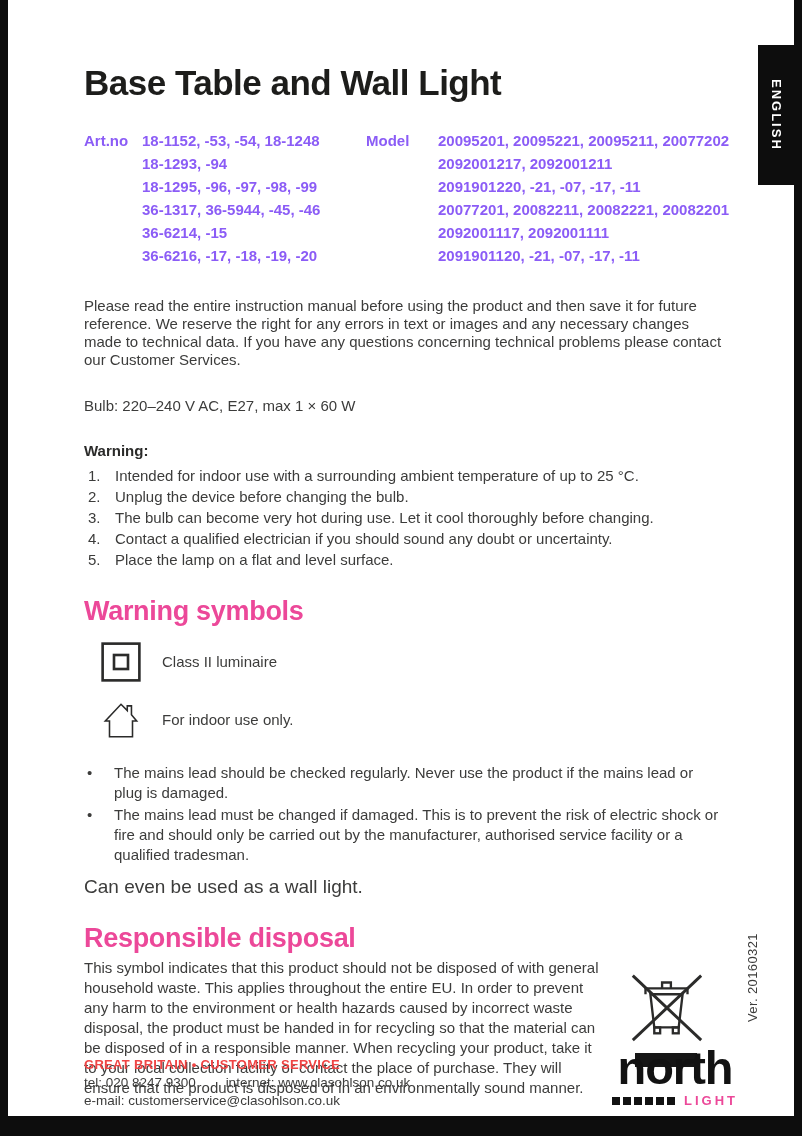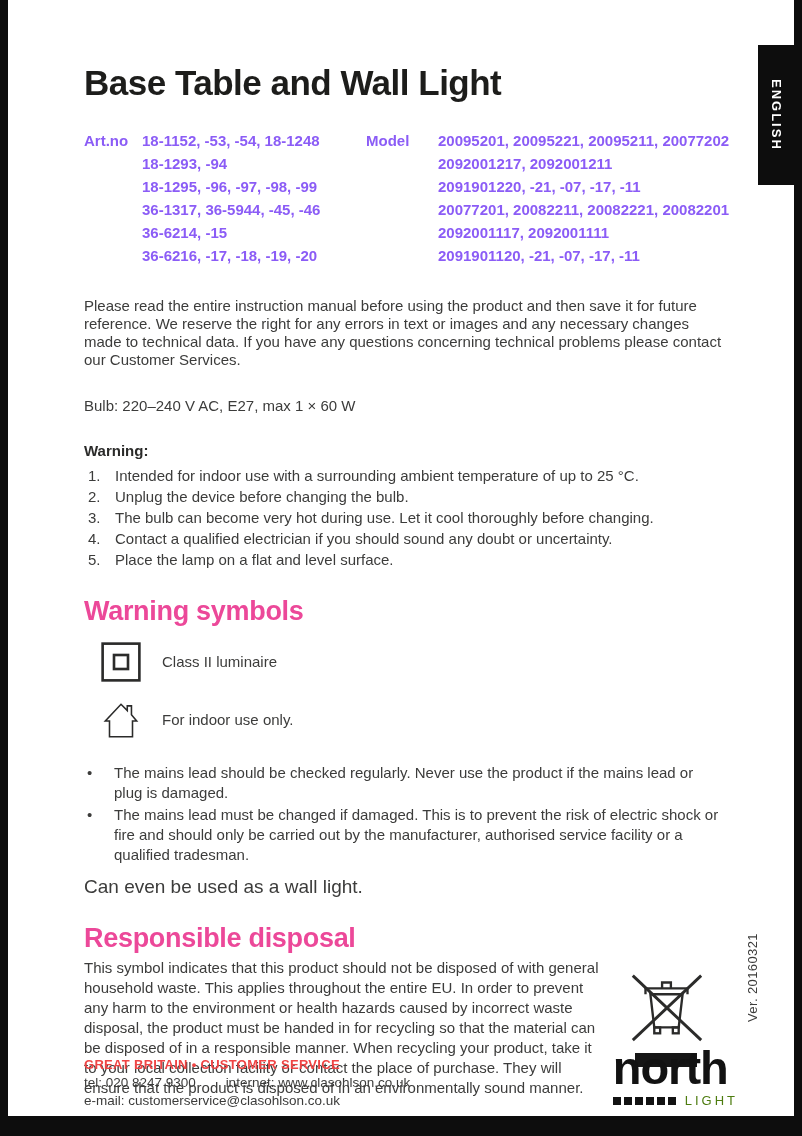--- a/index.html
+++ b/index.html
@@ -92,29 +92,29 @@
 
   
   .footer {
     position:absolute; left:76px; right:48px; bottom:28px;
     display:flex; justify-content:space-between; align-items:flex-end;
   }
   .footer-line1 { font-size:13px; font-weight:bold; color:#ef4444; letter-spacing:0.3px; }
   .footer-line2, .footer-line3 { font-size:13.5px; margin-top:3px; color:#3c3c3b; }
   .footer-gap { margin-left:26px; }
 
-  .logo { display:flex; flex-direction:column; align-items:flex-start; margin-right:8px; }
+  .logo { display:flex; flex-direction:column; align-items:center; margin-right:8px; }
   .logo-north {
     font-size:47px; font-weight:bold; color:#121212;
     letter-spacing:-1px; line-height:0.9;
   }
   .logo-bottom { display:flex; align-items:center; margin-top:4px; }
   .logo-squares { display:flex; }
   .logo-squares span { width:8px; height:8px; background:#121212; margin-right:3px; display:block; }
-  .logo-light { font-size:13px; font-weight:normal; letter-spacing:3px; color:#4d7c0f; margin-left:6px; }
+  .logo-light { font-size:13px; font-weight:bold; letter-spacing:3px; color:#ec4899; margin-left:6px; }
 
   .bottom-bar {
     position:absolute; left:0; right:0; bottom:0;
     height:20px; background:#0d0d0d;
   }
 </style>
 </head>
 <body>
 
 <div class="page">

